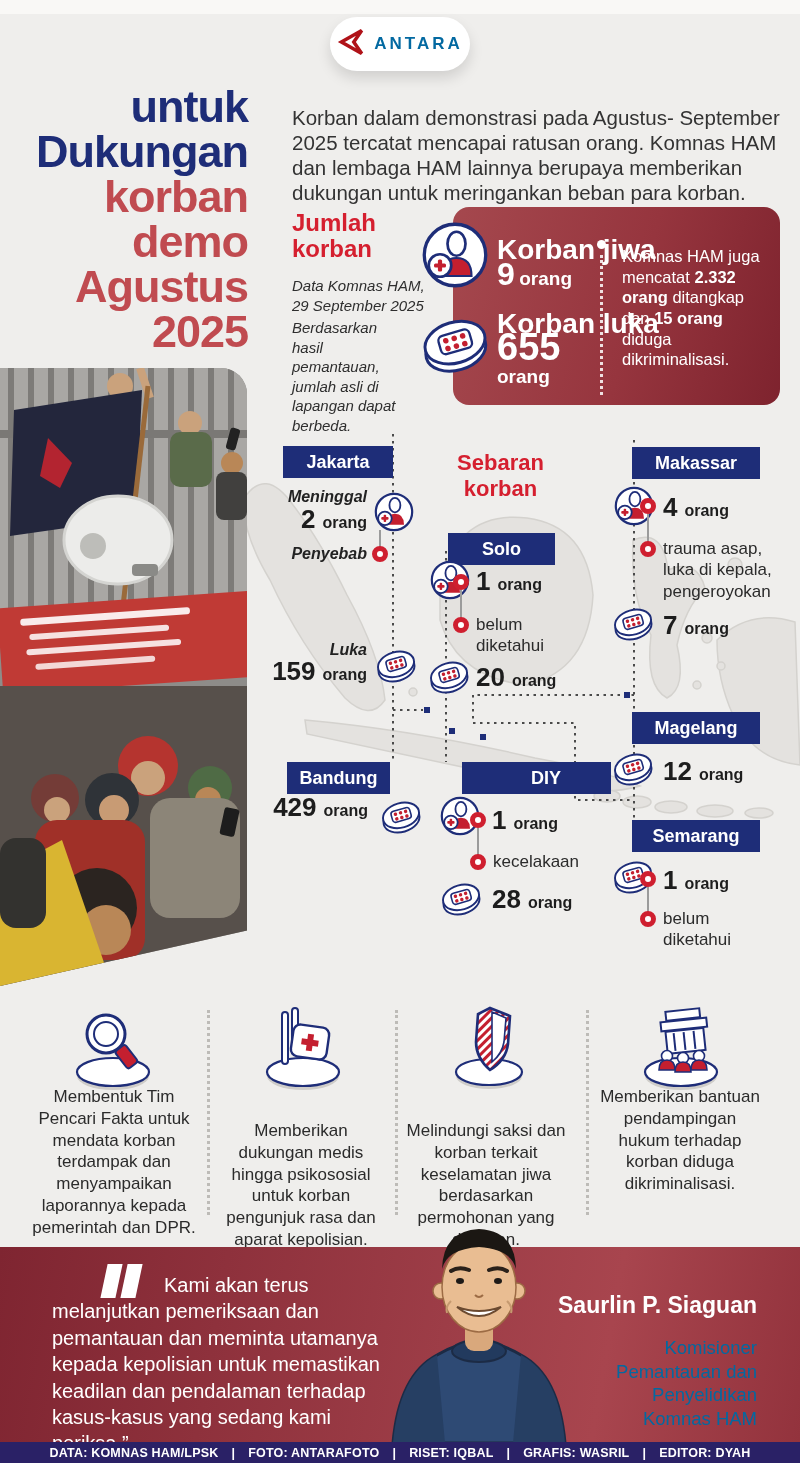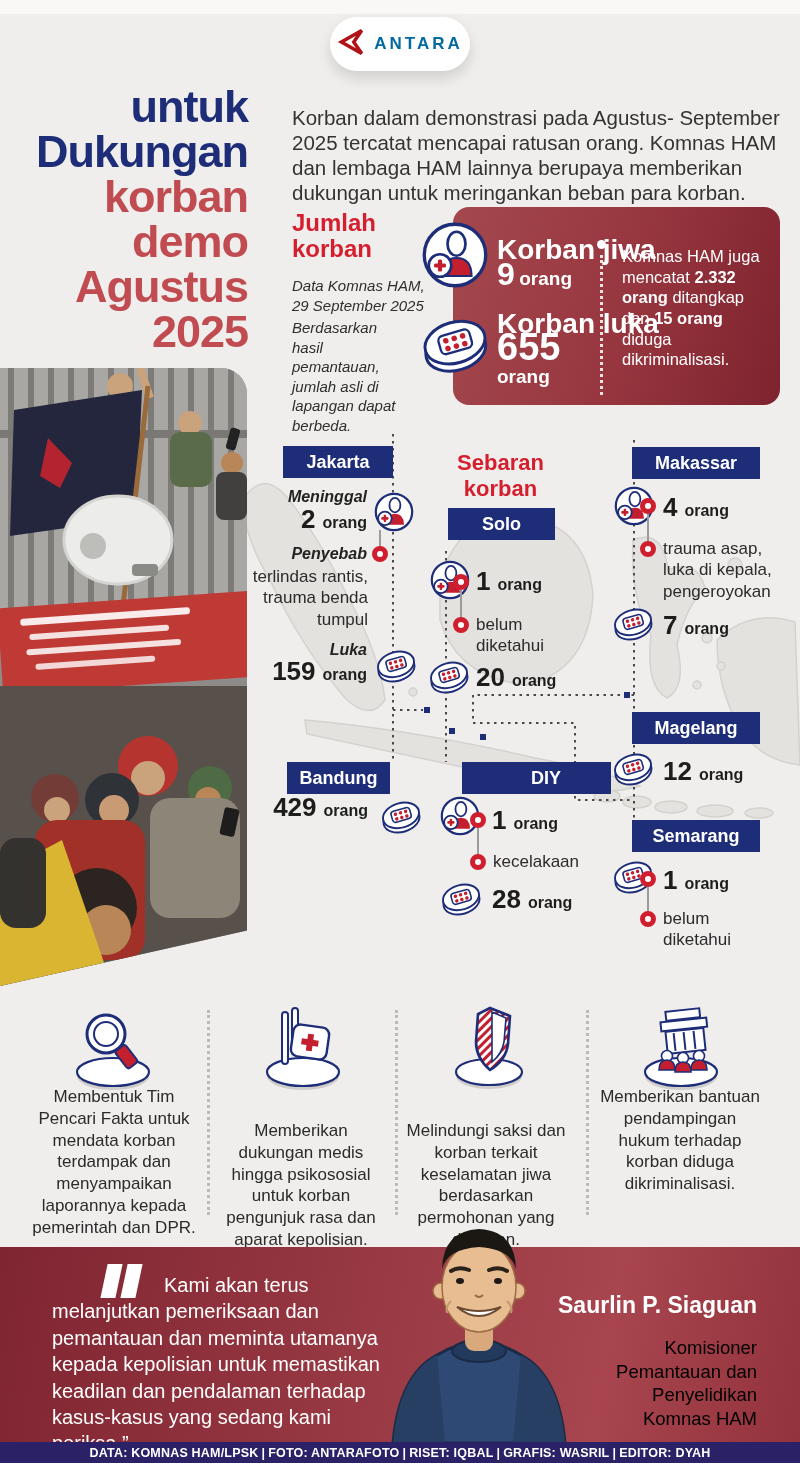--- a/index.html
+++ b/index.html
@@ -44,25 +44,25 @@
   .support-head{left:260px;top:956px;width:280px;text-align:center;font-size:21px;line-height:1.18;}
   .support-text{font-size:17px;line-height:1.28;font-weight:500;color:#2b2b2b;text-align:center;}
   .vdivider{width:0;border-left:3px dotted #bdbbb7;height:205px;top:1010px;}
   
   .quotebg{left:0;top:1247px;width:800px;height:195px;
            background:linear-gradient(100deg,#7f2531 0%,#9d3d47 55%,#a8454e 75%,#93333d 100%);}
   .qmark{display:flex;gap:5px;}
   .qmark span{display:block;width:15px;height:34px;background:#fff;transform:skewX(-12deg);}
   .quote-text{left:52px;top:1272px;width:352px;color:#fff;font-size:20px;line-height:1.32;font-weight:500;text-indent:112px;}
   .quote-name{left:545px;top:1292px;width:212px;text-align:right;color:#fff;font-size:23px;font-weight:700;}
-  .quote-role{left:545px;top:1336px;width:212px;text-align:right;color:#000000;font-size:18.5px;line-height:1.28;
+  .quote-role{left:545px;top:1336px;width:212px;text-align:right;color:#0369a1;font-size:18.5px;line-height:1.28;
               font-weight:500;white-space:pre-line;}
   
   .footerbar{left:0;top:1442px;width:800px;height:21px;background:#2a2166;display:flex;align-items:center;
-             justify-content:center;gap:3px;color:#fff;font-size:12.5px;font-weight:700;letter-spacing:.2px;}
+             justify-content:center;gap:13px;color:#fff;font-size:12.5px;font-weight:700;letter-spacing:.2px;}
   .bottomstrip{left:0;top:1463px;width:800px;height:4px;background:#fff;}
   
   .photo-clip{left:0;top:368px;width:247px;height:618px;
               clip-path:polygon(0 0,100% 0,100% 91%,0 100%);}
   .photo-inner{width:100%;height:100%;border-radius:0 26px 0 0;overflow:hidden;background:#8e8c89;}
 </style>
 </head>
 <body>
 
 <div class="page">
@@ -246,21 +246,20 @@
       <path d="M8,33 Q8,25 14,24 L15,33 Z" fill="#c41f2f"></path>
       <ellipse cx="23" cy="14.5" rx="6" ry="8" fill="#fff" stroke="#1e2d78" stroke-width="2"></ellipse>
       <circle cx="12" cy="29" r="7.5" fill="#fff" stroke="#1e2d78" stroke-width="2"></circle>
       <rect x="10.6" y="25" width="2.8" height="8" rx="1" fill="#c41f2f"></rect>
       <rect x="8" y="27.6" width="8" height="2.8" rx="1" fill="#c41f2f"></rect>
     </svg>
   </div>
   <div class="abs conn" style="left:379px;top:530px;height:22px;"></div>
   <div class="abs il right" style="left:247px;top:545px;width:120px;">Penyebab</div>
   <div class="abs donut" style="left:372px;top:546px;"></div>
-  <div class="abs cause right" style="left:232px;top:566px;width:136px;">terlindas rantis, trauma benda tumpul</div>
   <div class="abs il right" style="left:247px;top:641px;width:120px;">Luka</div>
   <div class="abs vrow" style="left:247px;top:656px;width:120px;justify-content:flex-end;">
     <span class="n">159</span>
     <span class="u">orang</span>
   </div>
   <div class="abs" style="left:375px;top:647px;">
     <svg width="42" height="40" viewBox="0 0 48 44">
       <ellipse cx="24" cy="24" rx="21" ry="14" fill="#fff" stroke="#1e2d78" stroke-width="2.2" transform="rotate(-16 24 22)"></ellipse>
       <ellipse cx="24" cy="19" rx="21" ry="14" fill="#fff" stroke="#1e2d78" stroke-width="2.2" transform="rotate(-16 24 19)"></ellipse>
       <rect x="13" y="12" width="22" height="13" rx="3.5" fill="#fff" stroke="#1e2d78" stroke-width="1.8" transform="rotate(-16 24 18)"></rect>
@@ -268,21 +267,21 @@
         <circle cx="18" cy="16" r="2"></circle>
           <circle cx="24" cy="16" r="2"></circle>
           <circle cx="30" cy="16" r="2"></circle>
         <circle cx="18" cy="21.5" r="2"></circle>
           <circle cx="24" cy="21.5" r="2"></circle>
           <circle cx="30" cy="21.5" r="2"></circle>
       </g>
     </svg>
   </div>
 
-  <div class="abs city-box" style="left:448px;top:508px;width:107px;">Solo</div>
+  <div class="abs city-box" style="left:448px;top:533px;width:107px;">Solo</div>
   <div class="abs" style="left:430px;top:560px;">
     <svg width="40" height="40" viewBox="0 0 44 44">
       <circle cx="22" cy="22" r="20" fill="#fff" stroke="#1e2d78" stroke-width="2.4"></circle>
       <path d="M13,36 Q13,24 23,24 Q33,24 33,36 Z" fill="#c41f2f"></path>
       <path d="M8,33 Q8,25 14,24 L15,33 Z" fill="#c41f2f"></path>
       <ellipse cx="23" cy="14.5" rx="6" ry="8" fill="#fff" stroke="#1e2d78" stroke-width="2"></ellipse>
       <circle cx="12" cy="29" r="7.5" fill="#fff" stroke="#1e2d78" stroke-width="2"></circle>
       <rect x="10.6" y="25" width="2.8" height="8" rx="1" fill="#c41f2f"></rect>
       <rect x="8" y="27.6" width="8" height="2.8" rx="1" fill="#c41f2f"></rect>
     </svg>

